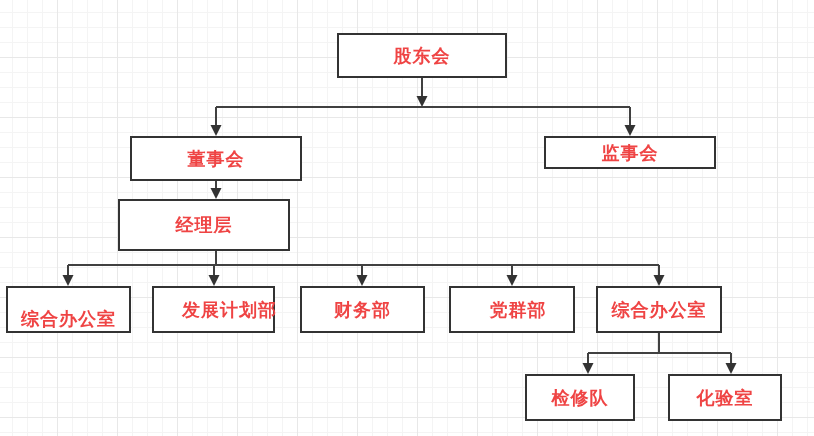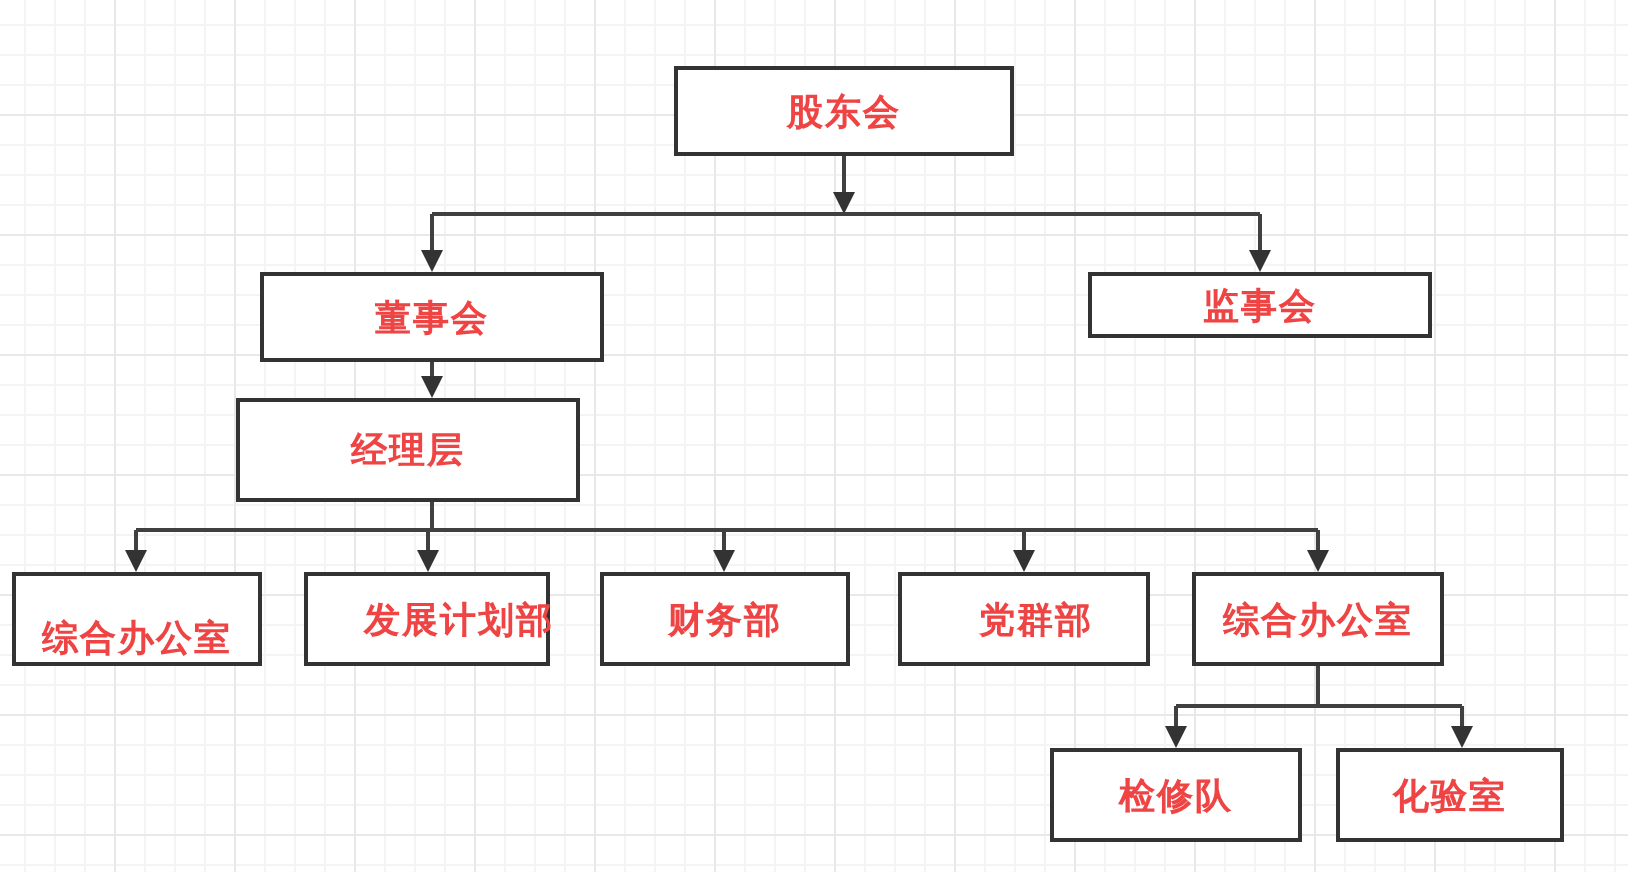--- a/index.html
+++ b/index.html
@@ -101,20 +101,20 @@
       </div>
       <div class="node" style="left: 300px; top: 286px; width: 125px; height: 47px; justify-content: center;">
         <span class="node-label">财务部</span>
       </div>
       <div class="node" style="left: 449px; top: 286px; width: 126px; height: 47px; padding-left: 12px;">
         <span class="node-label">党群部</span>
       </div>
       <div class="node" style="left: 596px; top: 286px; width: 126px; height: 47px;">
         <span class="node-label">综合办公室</span>
       </div>
-      <div class="node" style="left: 525px; top: 374px; width: 126px; height: 47px;">
+      <div class="node" style="left: 525px; top: 374px; width: 110px; height: 47px;">
         <span class="node-label">检修队</span>
       </div>
       <div class="node" style="left: 668px; top: 374px; width: 114px; height: 47px;">
         <span class="node-label">化验室</span>
       </div>
     </div>
 </div>
 
 </body></html>

